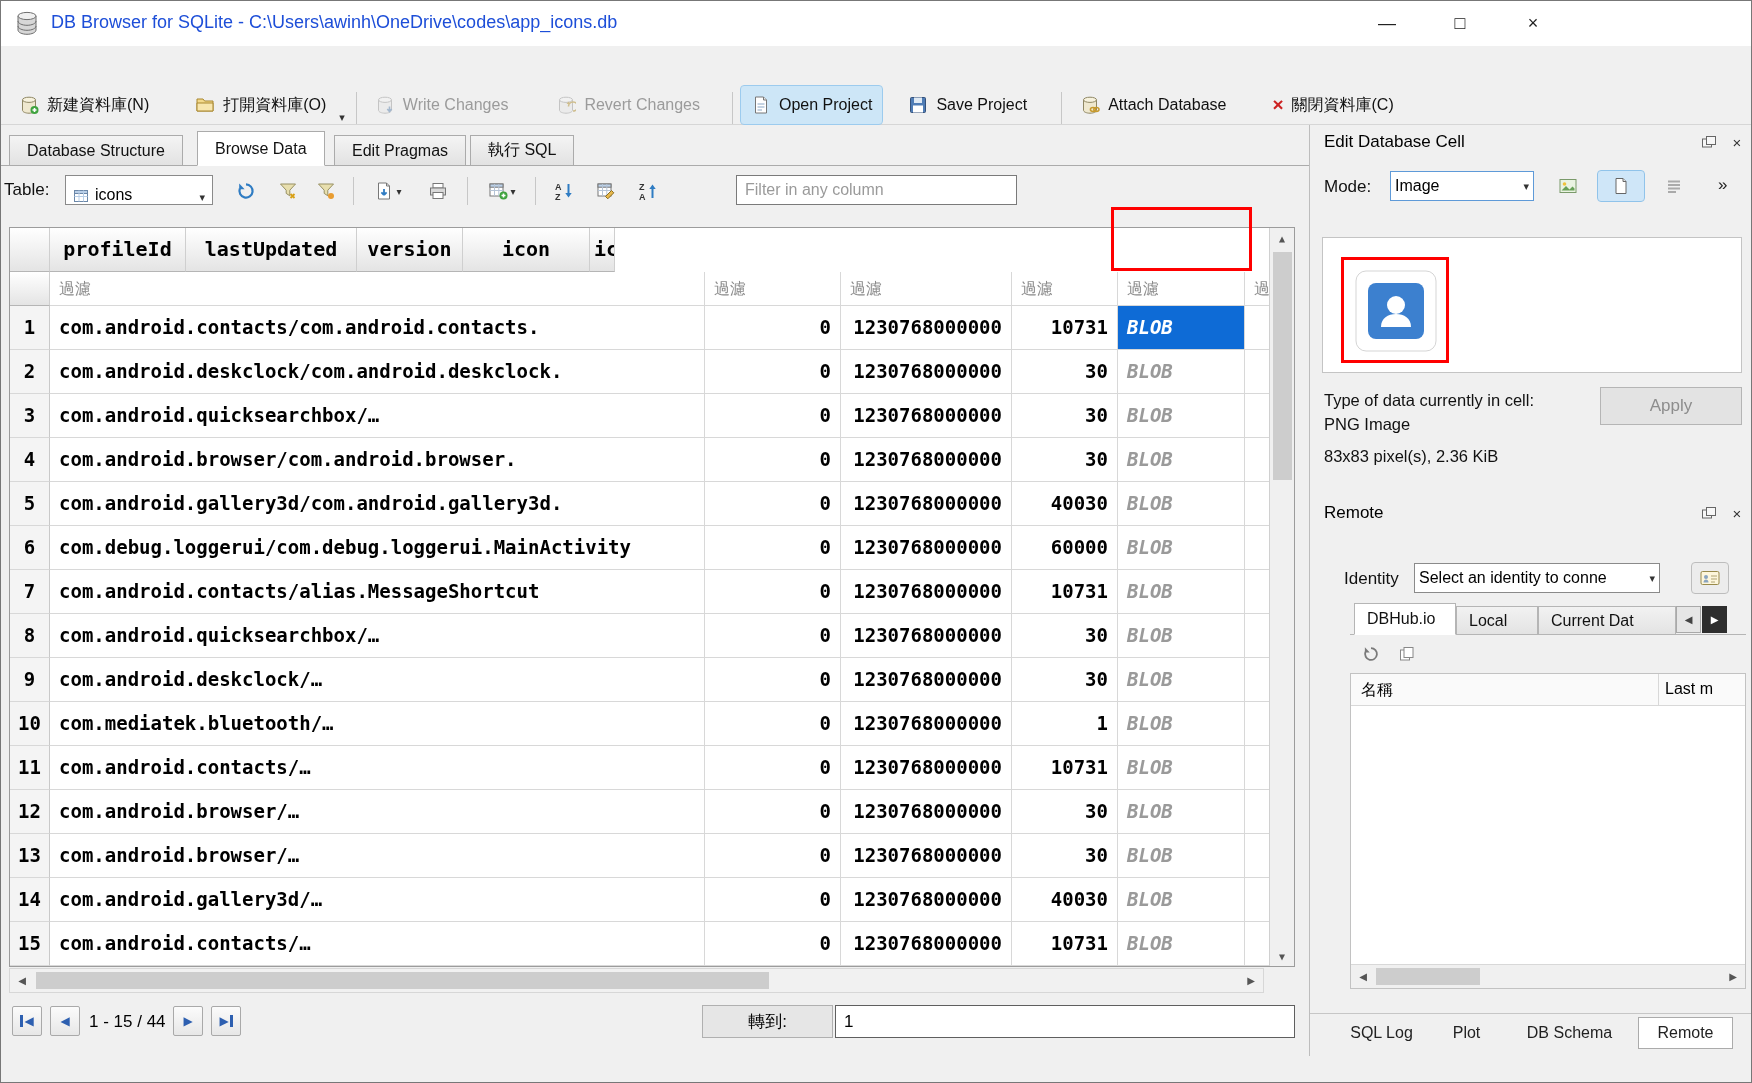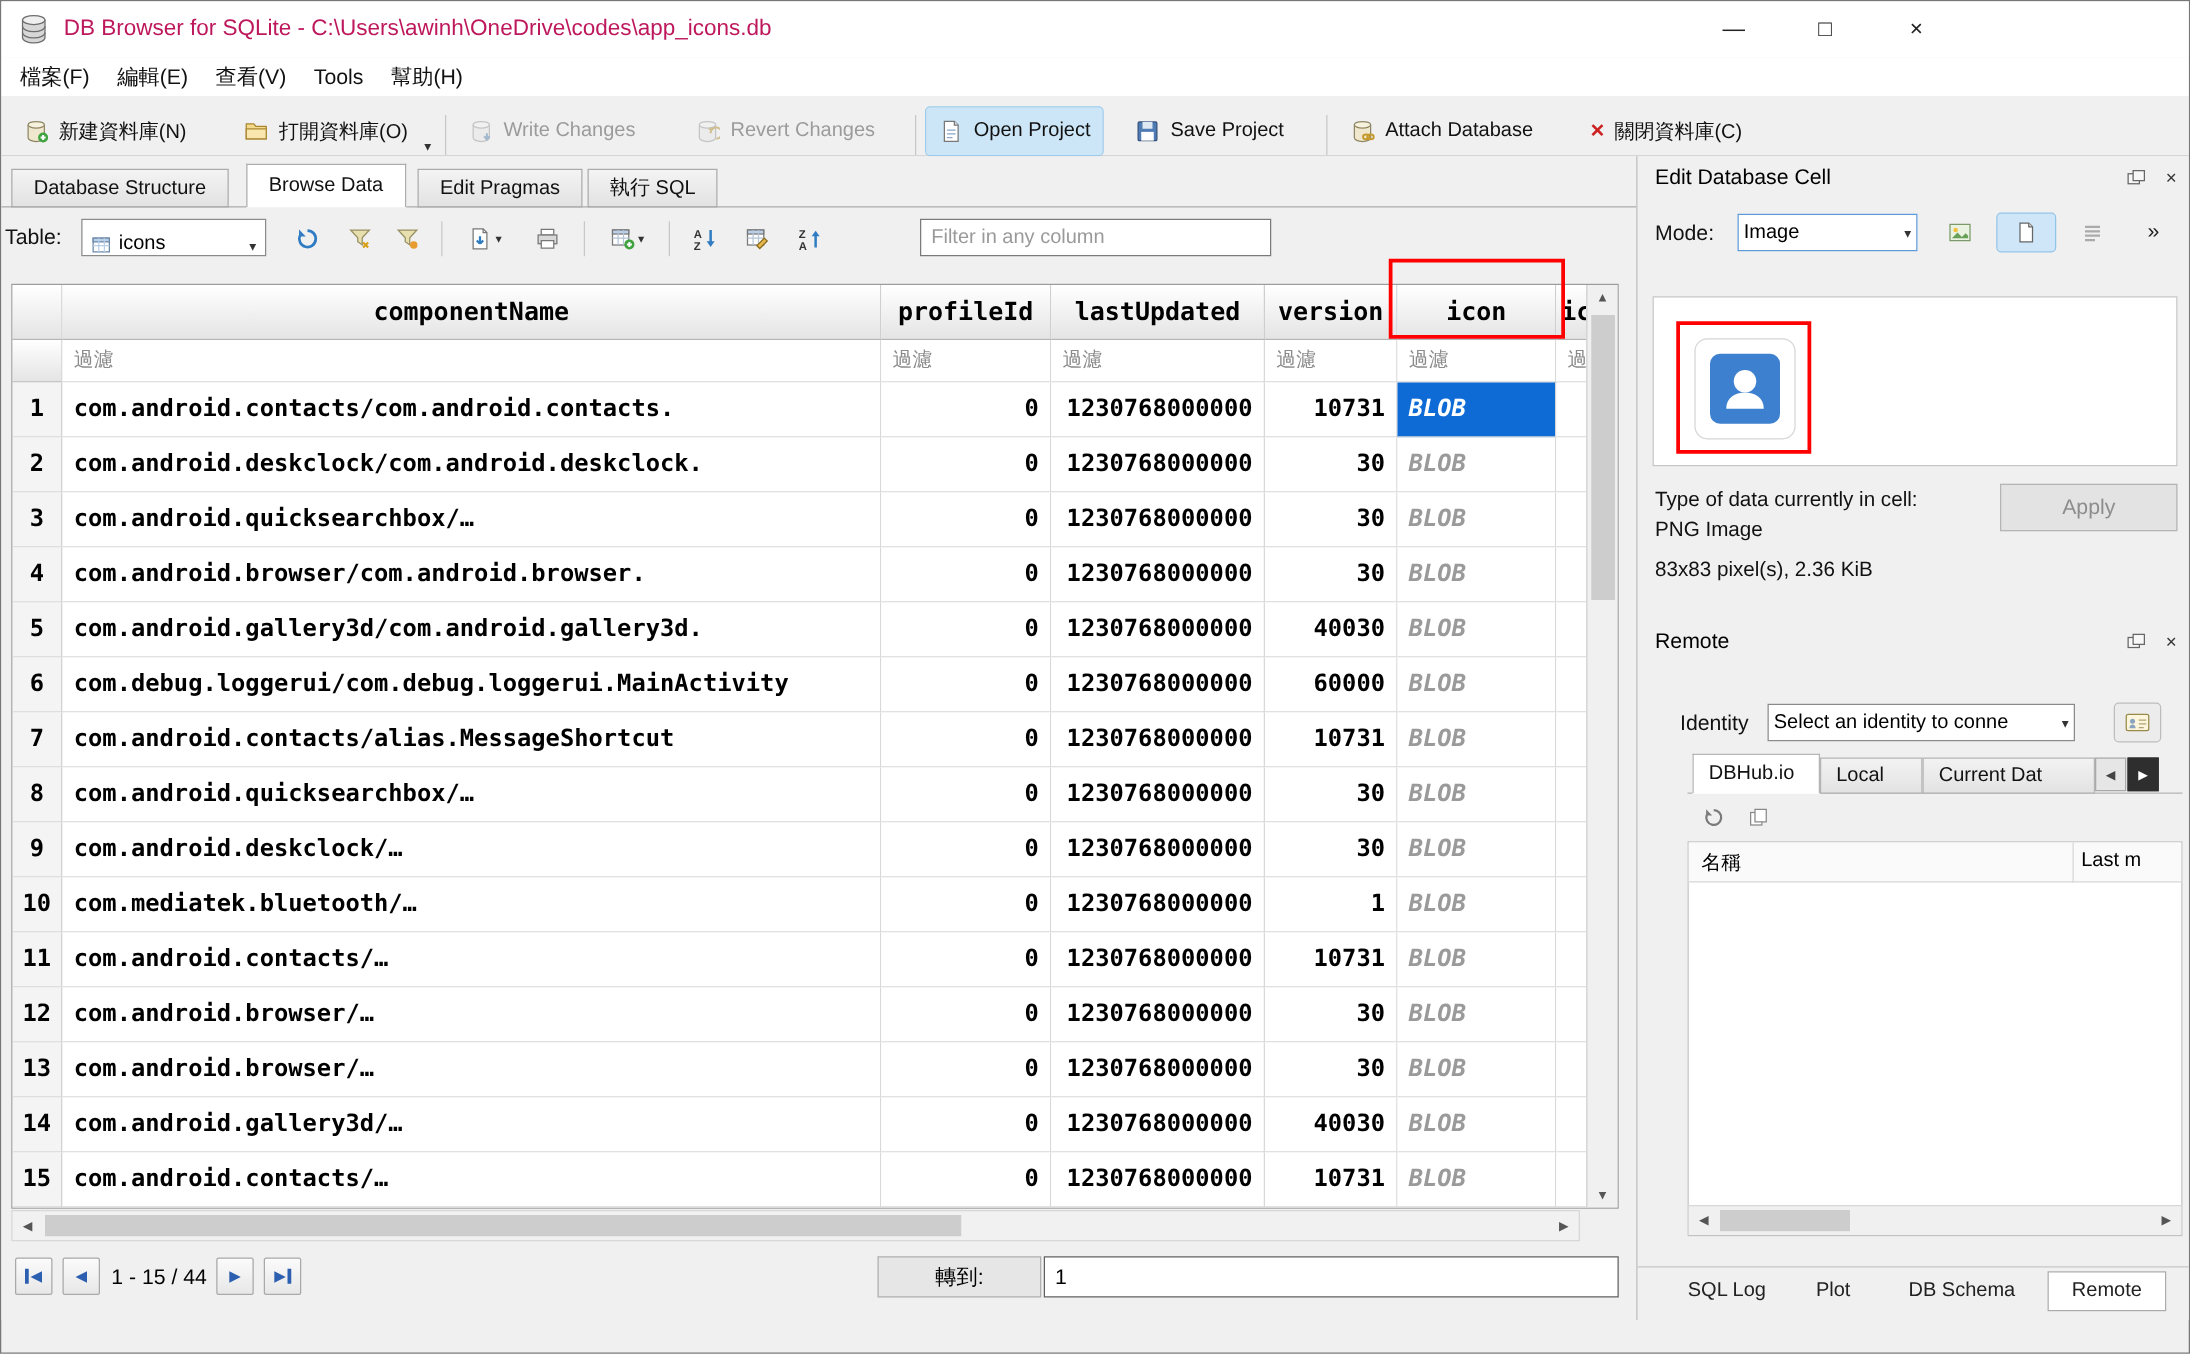--- a/index.html
+++ b/index.html
@@ -5,21 +5,21 @@
   *{margin:0;padding:0;box-sizing:border-box}
   html,body{width:1752px;height:1083px}
   body{font-family:"Liberation Sans",sans-serif;background:#888;-webkit-font-smoothing:antialiased}
   .window{position:relative;width:1752px;height:1083px;background:#f0f0f0;overflow:hidden;border:1px solid #777}
   .abs{position:absolute}
   svg{display:block}
 
   
   .titlebar{left:0;top:0;width:1752px;height:45px;background:#fff}
   .app-logo{left:12px;top:8px}
-  .title-text{left:50px;top:11px;font-size:18px;color:#be185d;white-space:nowrap}
+  .title-text{left:50px;top:11px;font-size:18px;color:#1d4ed8;white-space:nowrap}
   .winbtn{top:0;width:46px;height:45px;display:flex;align-items:center;justify-content:center;font-size:18px;color:#222;cursor:default}
   .winbtn.min{left:1363px}.winbtn.max{left:1436px}.winbtn.close{left:1509px}
 
   
   .menubar{left:0;top:45px;width:1752px;height:31px;background:#fff;display:flex;align-items:center;padding-left:4px}
   .menu-item{padding:4px 11px;font-size:17px;color:#111;white-space:nowrap}
 
   
   .toolbar{left:0;top:76px;width:1752px;height:48px;background:#f0f0f0;border-bottom:1px solid #d6d6d6;display:flex;align-items:flex-end}
   .tbtn{display:flex;align-items:center;gap:8px;height:38px;padding:0 10px;font-size:16px;color:#111;white-space:nowrap;border-radius:3px}
@@ -141,27 +141,20 @@
         <span>—</span>
       </div>
     <div class="winbtn max abs">
         <span>□</span>
       </div>
     <div class="winbtn close abs">
         <span>×</span>
       </div>
   </div>
 
-  <div class="menubar abs">
-    <span class="menu-item">檔案(F)</span>
-    <span class="menu-item">編輯(E)</span>
-    <span class="menu-item">查看(V)</span>
-    <span class="menu-item">Tools</span>
-    <span class="menu-item">幫助(H)</span>
-  </div>
 
   <div class="toolbar abs">
     <div class="tbtn" style="margin-left:8px">
       <span>
           <svg width="20" height="20" viewBox="0 0 20 20">
             <path d="M3.5 4.8v10.4c0 1.7 2.9 3 6.5 3s6.5-1.3 6.5-3V4.8" fill="#efe8cf" stroke="#8f8764"></path>
             <ellipse cx="10" cy="4.8" rx="6.5" ry="2.6" fill="#f7f2de" stroke="#8f8764"></ellipse>
             <circle cx="15.5" cy="15" r="4" fill="#3fa33f"></circle>
             <path d="M15.5 13v4M13.5 15h4" stroke="#fff" stroke-width="1.6"></path>
           </svg>
@@ -355,21 +348,20 @@
             <path d="M14.5 7v10" stroke="#2f7cc3" stroke-width="2"></path>
             <path d="M11.3 8l3.2-4.5 3.2 4.5z" fill="#2f7cc3"></path>
           </svg>
         </span>
     </div>
     <input class="filter-input abs" style="left: 735px; top: 50px; width: 281px;" placeholder="Filter in any column">
 
     <div class="grid abs">
       <div class="grid-header">
         <div class="cell c0 hdr"></div>
-        <div class="cell c1 hdr">componentName</div>
         <div class="cell c2 hdr">profileId</div>
         <div class="cell c3 hdr">lastUpdated</div>
         <div class="cell c4 hdr">version</div>
         <div class="cell c5 hdr">icon</div>
         <div class="cell c6 hdr" style="text-align:left">ic</div>
       </div>
       <div class="grid-filter">
         <div class="cell c0 hdr"></div>
         <div class="cell c1 flt">過濾</div>
         <div class="cell c2 flt">過濾</div>

